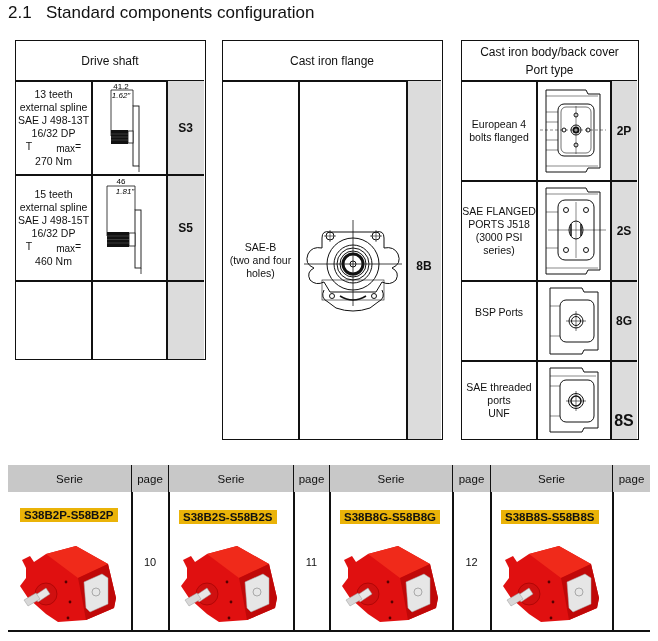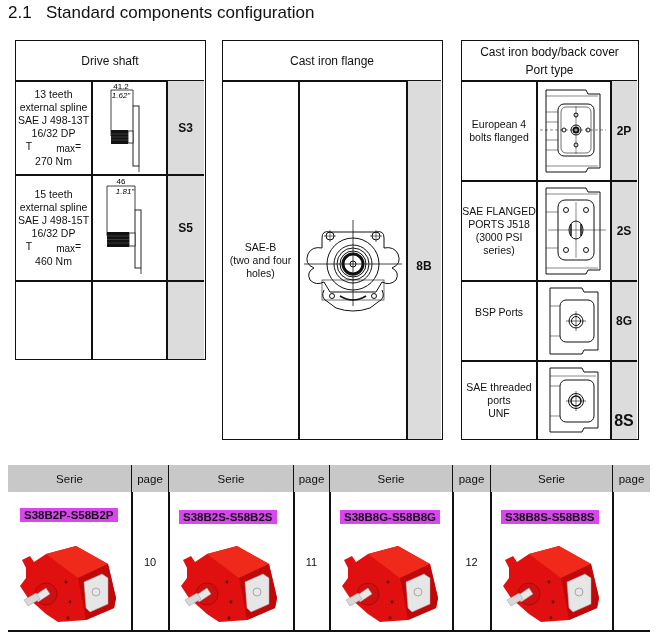--- a/index.html
+++ b/index.html
@@ -12,21 +12,21 @@
   .hdr { display:flex; align-items:center; justify-content:center; text-align:center;
          font-size:12px; line-height:18px; }
   .cell { display:flex; align-items:center; justify-content:center; text-align:center;
           font-size:10.5px; line-height:13px; }
   .code { background:#dcdcdc; font-size:12px; font-weight:bold; }
   .vl { position:absolute; width:1.5px; background:#111; }
   .hl { position:absolute; height:1.5px; background:#111; }
   sub { font-size:10px; vertical-align:-2px;margin-left:24px; }
   svg { display:block; }
   .bt-hdr { background:#c8c8c8; font-size:11.5px; display:flex; align-items:center; justify-content:center; }
-  .serie-label { background:#d946ef; font-size:11.5px; font-weight:bold; padding:1px 4px; white-space:nowrap; }
+  .serie-label { background:#eab308; font-size:11.5px; font-weight:bold; padding:1px 4px; white-space:nowrap; }
   .page-num { font-size:11px; display:flex; align-items:center; justify-content:center; }
 </style>
 </head>
 <body>
 
 <div class="title">
   <span class="num">2.1</span><span>Standard components configuration</span>
 </div>
 
 <div class="abs b" style="left:15px;top:40px;width:191px;height:320px;">

